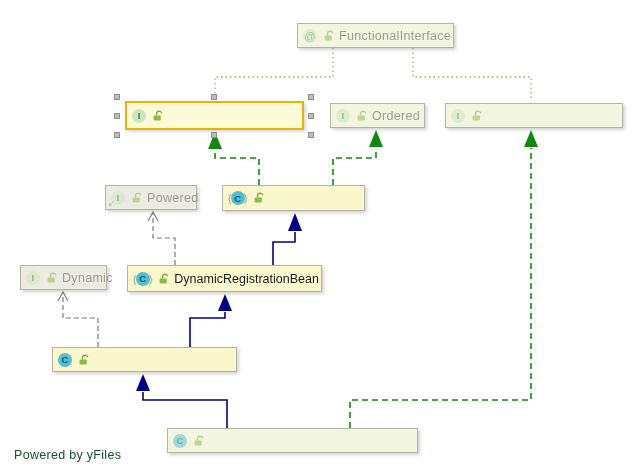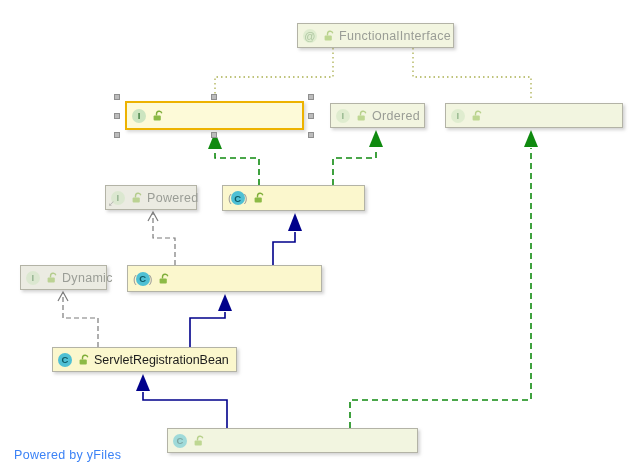--- a/index.html
+++ b/index.html
@@ -30,21 +30,21 @@
   .cls{background:#4fc0d4;color:#0d5a66;}
   .paren{color:#9a9a9a;font-size:11px;font-weight:normal;line-height:14px;}
   .paren.l{margin-right:-1px;} .paren.r{margin-left:-1px;}
   .dim{opacity:.5;}
   .inner-mark{position:absolute;font-size:8px;color:#777;left:-3px;bottom:-3px;line-height:8px;}
   .lock{flex:none;margin-left:2px;}
 
   .handle{position:absolute;width:6px;height:6px;background:#bcbcbc;
           border:1px solid #8f8f8f;box-sizing:border-box;}
 
-  .footer{position:absolute;left:14px;top:448px;font-size:12.5px;color:#3b82f6;
+  .footer{position:absolute;left:14px;top:448px;font-size:12.5px;color:#14532d;
           letter-spacing:.3px;}
 </style>
 </head>
 <body>
 
 <div id="canvas">
 
   <svg class="edges" width="640" height="476">
 
     <g>
@@ -179,31 +179,31 @@
   <div class="node project" style="left:127px;top:265px;width:195px;height:27px;">
     <span class="icon-wrap">
       <span class="paren l">(</span>
       <span class="cicon cls">C</span>
       <span class="paren r">)</span>
     </span>
     <svg class="lock" width="12" height="12" viewBox="0 0 12 12">
       <path d="M4.5,5.6 V3.9 A2.7,2.7 0 0 1 9.8,3.2" fill="none" stroke="#7fae3a" stroke-width="1.4"></path>
       <rect x="1.6" y="5.4" width="7.2" height="5.2" rx="1" fill="#8cba46"></rect>
     </svg>
+    <span class="label">DynamicRegistrationBean</span>
   </div>
 
   <div class="node project" style="left:52px;top:347px;width:185px;height:25px;">
     <span class="icon-wrap">
       <span class="cicon cls">C</span>
     </span>
     <svg class="lock" width="12" height="12" viewBox="0 0 12 12">
       <path d="M4.5,5.6 V3.9 A2.7,2.7 0 0 1 9.8,3.2" fill="none" stroke="#7fae3a" stroke-width="1.4"></path>
       <rect x="1.6" y="5.4" width="7.2" height="5.2" rx="1" fill="#8cba46"></rect>
     </svg>
-    <span class="label">ServletRegistrationBean</span>
   </div>
 
   <div class="node lib" style="left:167px;top:428px;width:251px;height:25px;">
     <span class="icon-wrap dim">
       <span class="cicon cls">C</span>
     </span>
     <svg class="lock dim" width="12" height="12" viewBox="0 0 12 12">
       <path d="M4.5,5.6 V3.9 A2.7,2.7 0 0 1 9.8,3.2" fill="none" stroke="#7fae3a" stroke-width="1.4"></path>
       <rect x="1.6" y="5.4" width="7.2" height="5.2" rx="1" fill="#8cba46"></rect>
     </svg>

